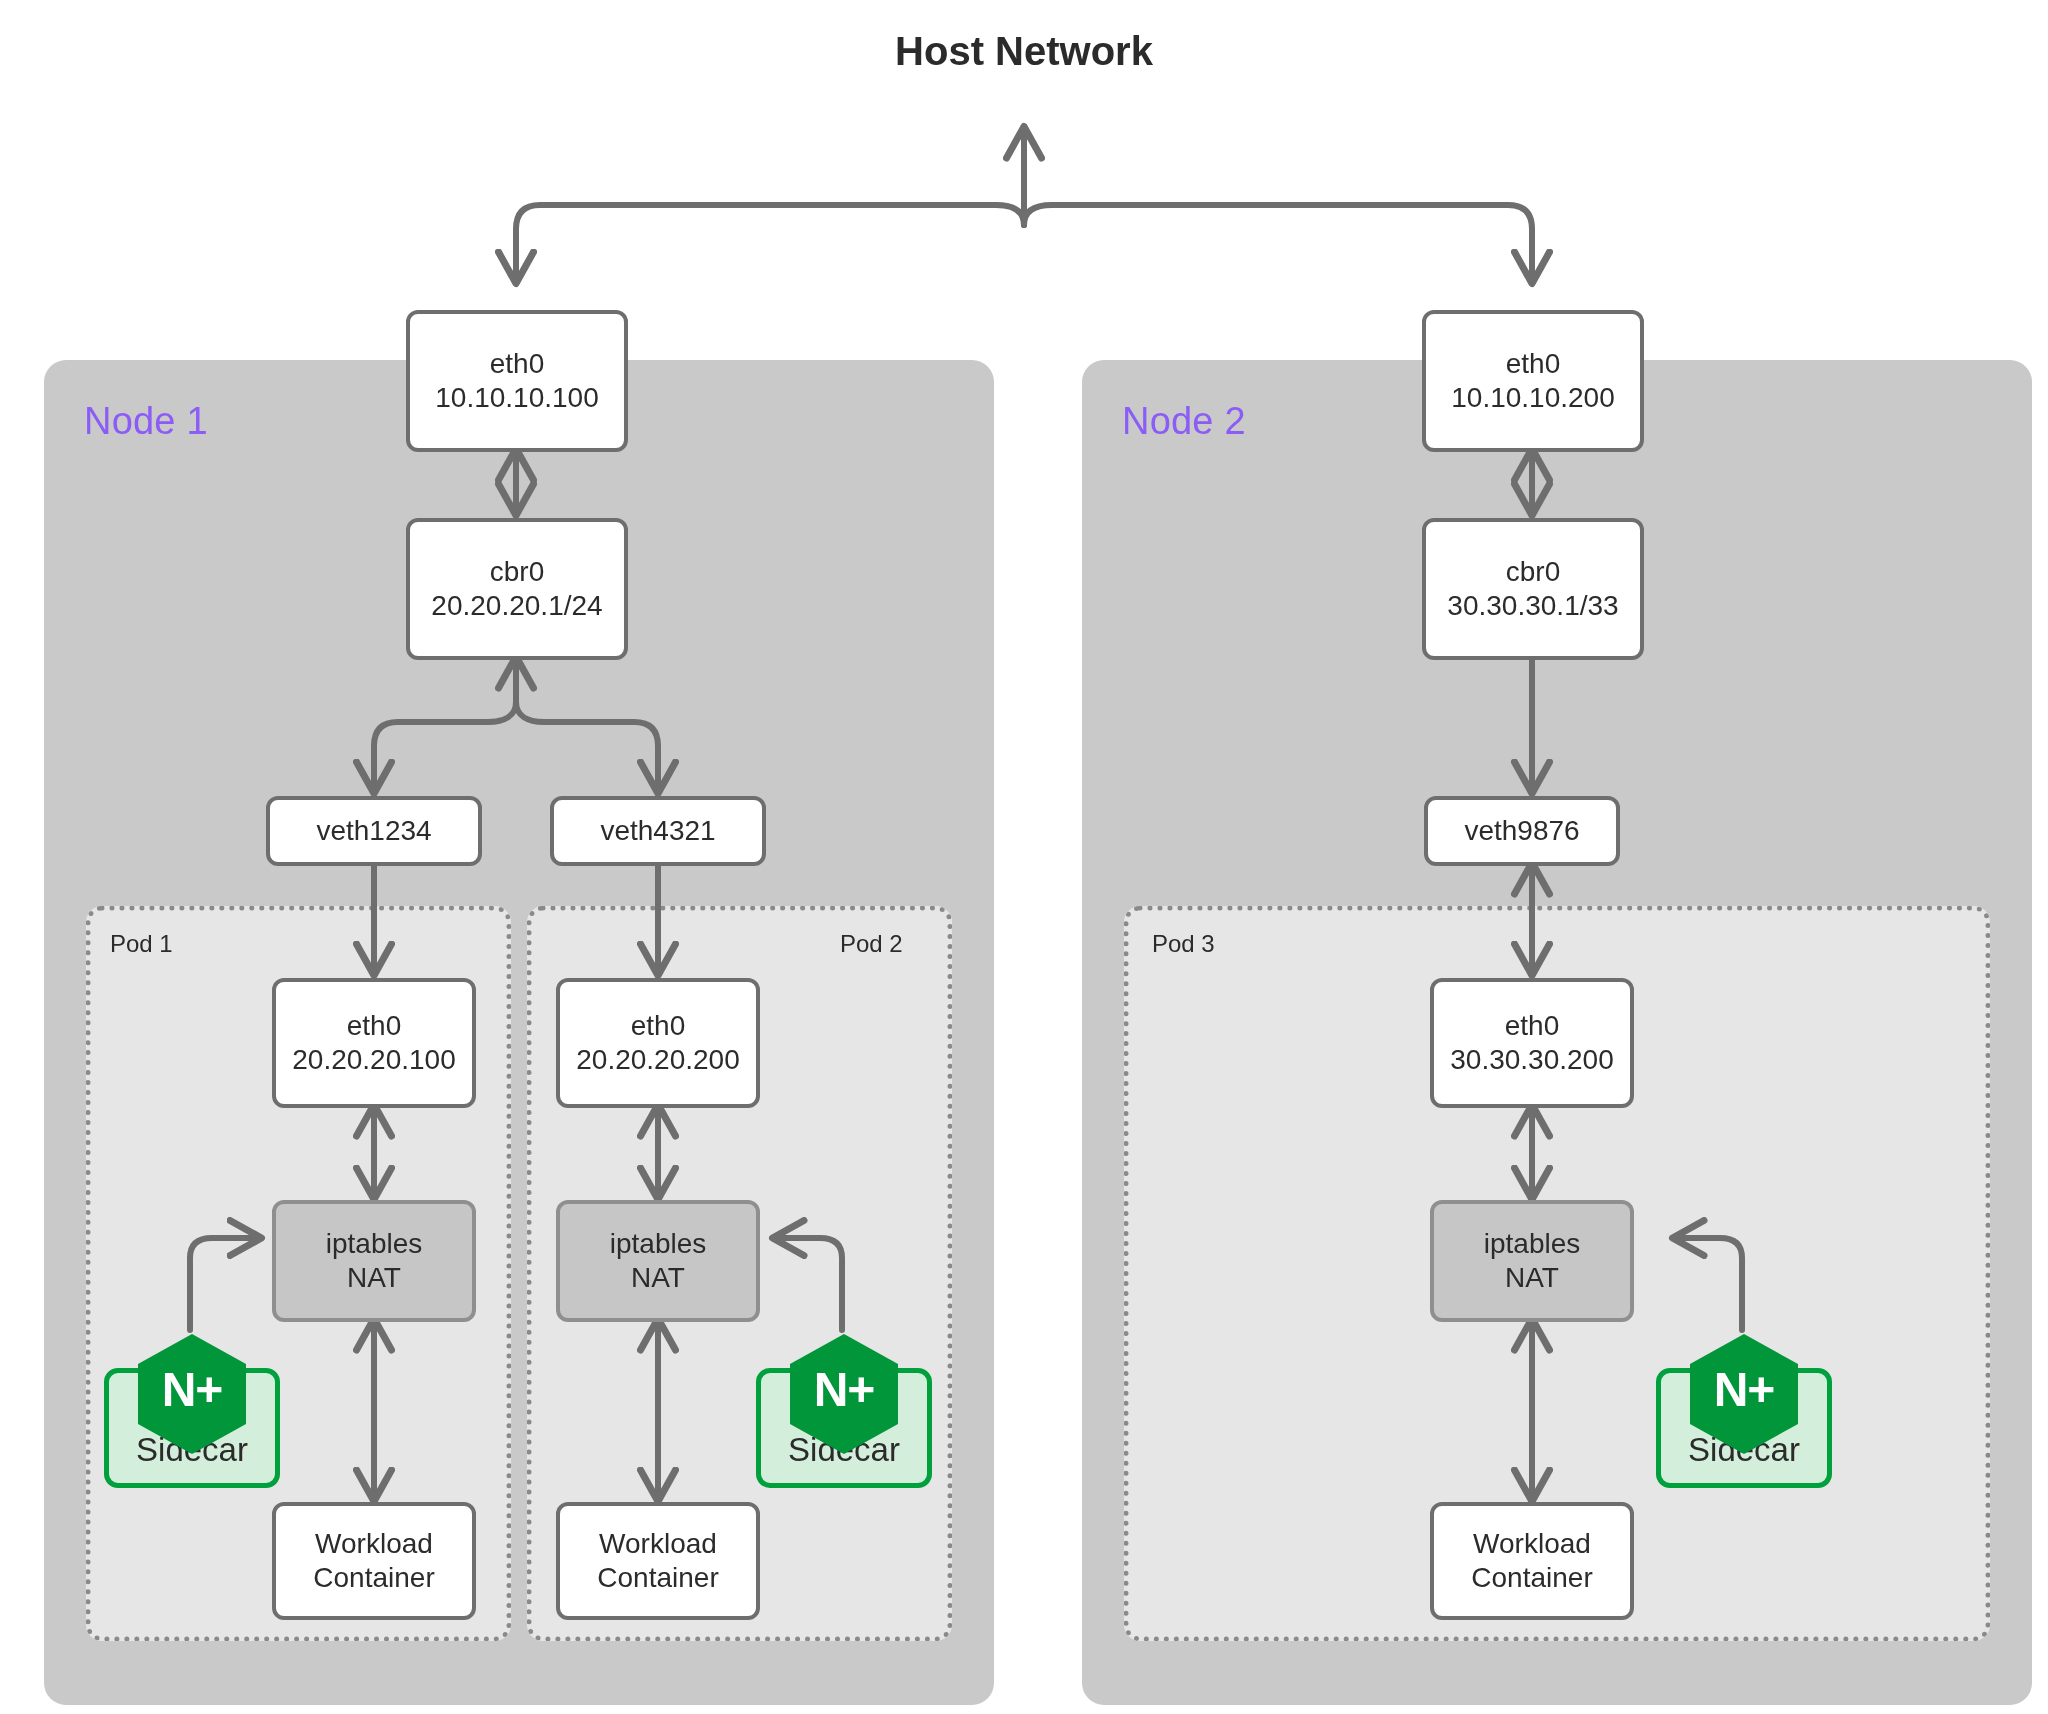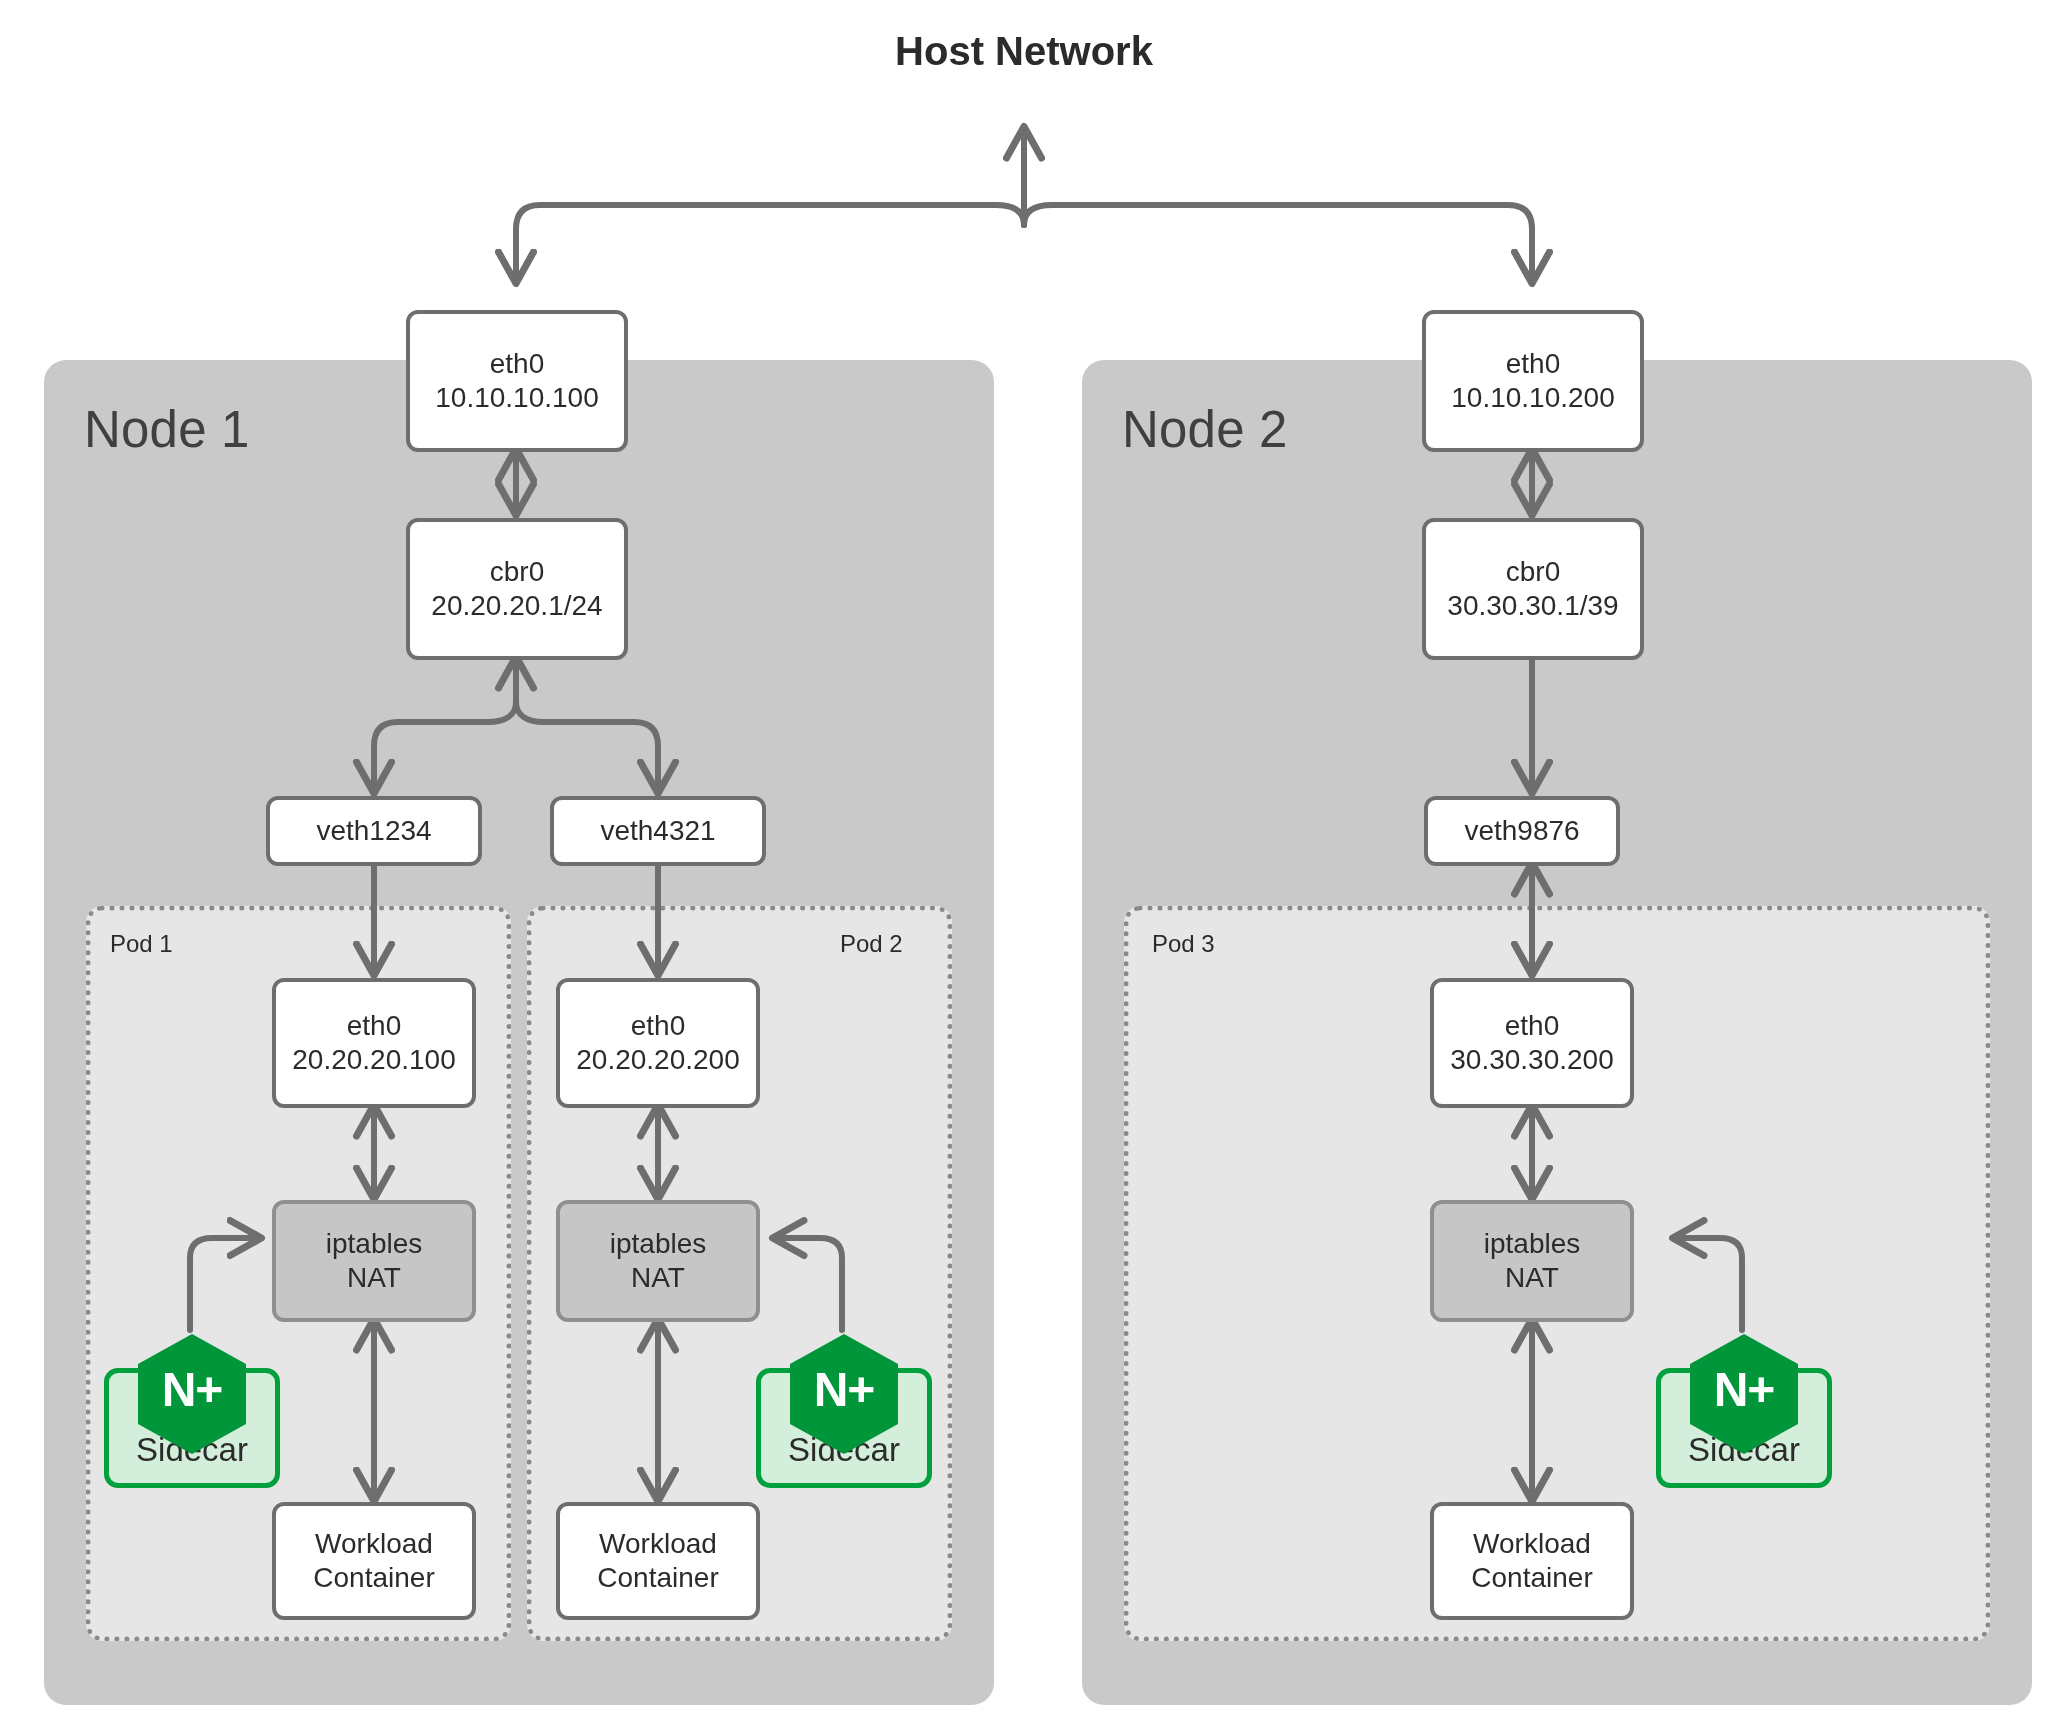--- a/index.html
+++ b/index.html
@@ -1,21 +1,21 @@
 <!DOCTYPE html>
 <html><head>
 <meta charset="utf-8">
 <style>
   html,body{margin:0;padding:0;background:#ffffff;}
   body{font-family:"Liberation Sans",sans-serif;}
   #stage{position:relative;width:2048px;height:1714px;background:#ffffff;overflow:hidden;}
 
   
   .node-box{position:absolute;background:#c9c9c9;border-radius:22px;}
-  .node-label{position:absolute;font-size:51px;color:#404040;letter-spacing:.2px;}
+  .node-label{position:absolute;font-size:38px;color:#8b5cf6;letter-spacing:.2px;}
   .pod-box{position:absolute;background:#e6e6e6;border-radius:16px;
            border:5px dotted #8a8a8a;box-sizing:border-box;}
   .pod-label{position:absolute;font-size:24px;color:#2b2b2b;}
 
   
   .nbox{position:absolute;background:#ffffff;border:4px solid #6e6e6e;border-radius:12px;
         box-sizing:border-box;display:flex;flex-direction:column;align-items:center;
         justify-content:center;color:#2b2b2b;font-size:28px;line-height:1.22;text-align:center;}
   .nbox .l2{display:block;}
   .gbox{background:#c6c6c6;border-color:#8f8f8f;}
@@ -169,21 +169,21 @@
     <span class="l2">Container</span>
   </div>
 
   <div class="nbox" style="left:1422px;top:310px;width:222px;height:142px;">
     <span>eth0</span>
     <span class="l2">10.10.10.200</span>
   </div>
 
   <div class="nbox" style="left:1422px;top:518px;width:222px;height:142px;">
     <span>cbr0</span>
-    <span class="l2">30.30.30.1/39</span>
+    <span class="l2">30.30.30.1/33</span>
   </div>
 
   <div class="nbox" style="left:1424px;top:796px;width:196px;height:70px;">
     <span>veth9876</span>
   </div>
 
   <div class="nbox" style="left:1430px;top:978px;width:204px;height:130px;">
     <span>eth0</span>
     <span class="l2">30.30.30.200</span>
   </div>

